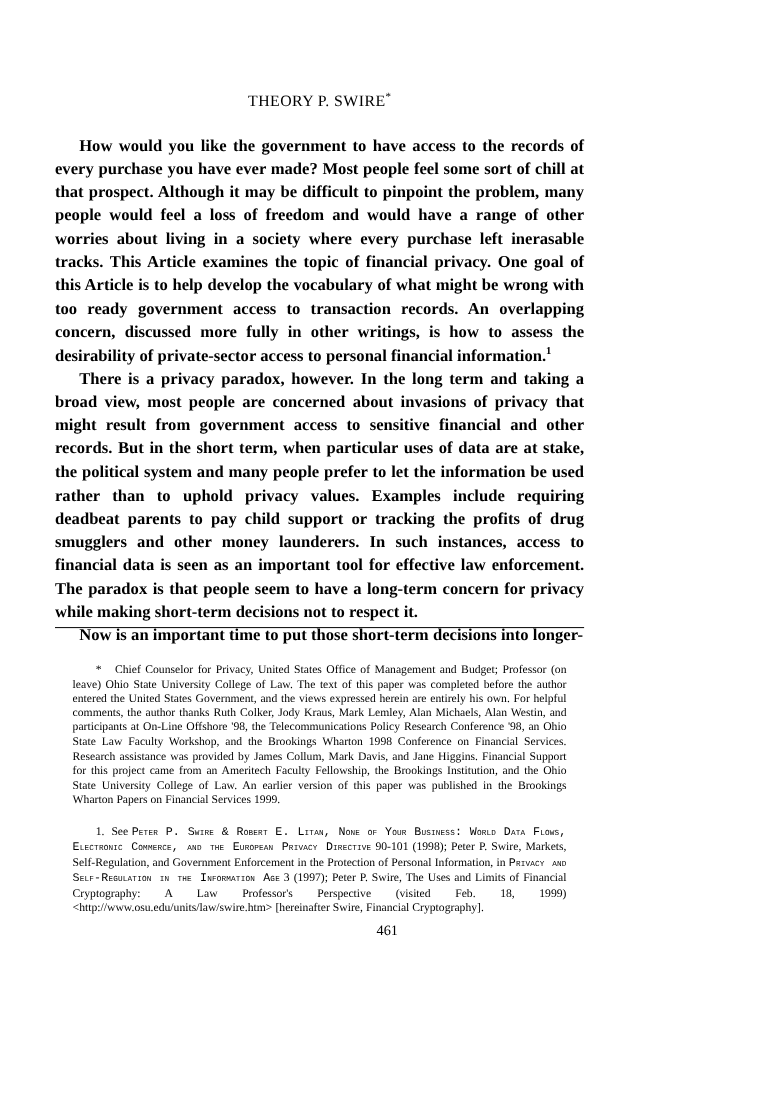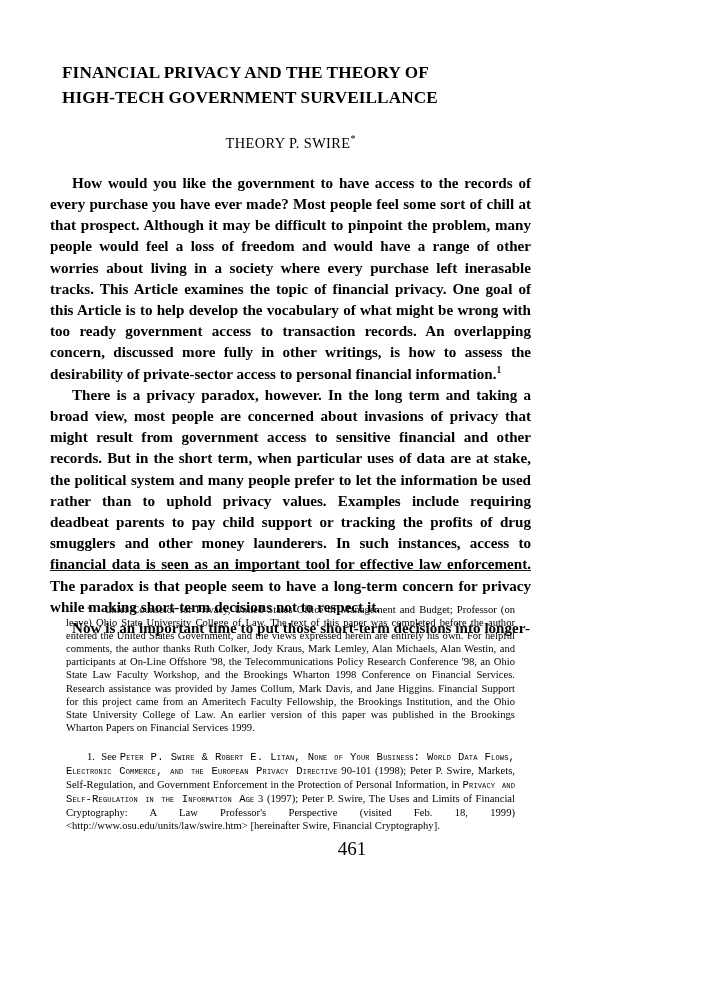--- a/index.html
+++ b/index.html
@@ -115,34 +115,30 @@
   }
   .it { }
 
   
   .folio {
     position: absolute;
     top: 838px;
     left: 0;
     width: 704px;
     text-align: center;
-    font-size: 19px;
+    font-size: 13px;
   }
 </style>
 </head>
 <body>
 
 <div class="page">
 
   <div class="column">
 
-    <h1 class="title">
-      <span class="line">FINANCIAL PRIVACY AND THE THEORY OF</span>
-      <span class="line">HIGH-TECH GOVERNMENT SURVEILLANCE</span>
-    </h1>
 
     <div class="byline">
       <span>THEORY P. SWIRE</span><span class="star">*</span>
     </div>
 
     <div class="body-text">
       <p><span>How would you like the government to have access to the records of every purchase you have ever made? Most people feel some sort of chill at that prospect. Although it may be difficult to pinpoint the problem, many people would feel a loss of freedom and would have a range of other worries about living in a society where every purchase left inerasable tracks. This Article examines the topic of financial privacy. One goal of this Article is to help develop the vocabulary of what might be wrong with too ready government access to transaction records. An overlapping concern, discussed more fully in other writings, is how to assess the desirability of private-sector access to personal financial information.</span><sup class="fn">1</sup></p>
       <p>There is a privacy paradox, however. In the long term and taking a broad view, most people are concerned about invasions of privacy that might result from government access to sensitive financial and other records. But in the short term, when particular uses of data are at stake, the political system and many people prefer to let the information be used rather than to uphold privacy values. Examples include requiring deadbeat parents to pay child support or tracking the profits of drug smugglers and other money launderers. In such instances, access to financial data is seen as an important tool for effective law enforcement. The paradox is that people seem to have a long-term concern for privacy while making short-term decisions not to respect it.</p>
       <p class="last">Now is an important time to put those short-term decisions into longer-</p>
     </div>

